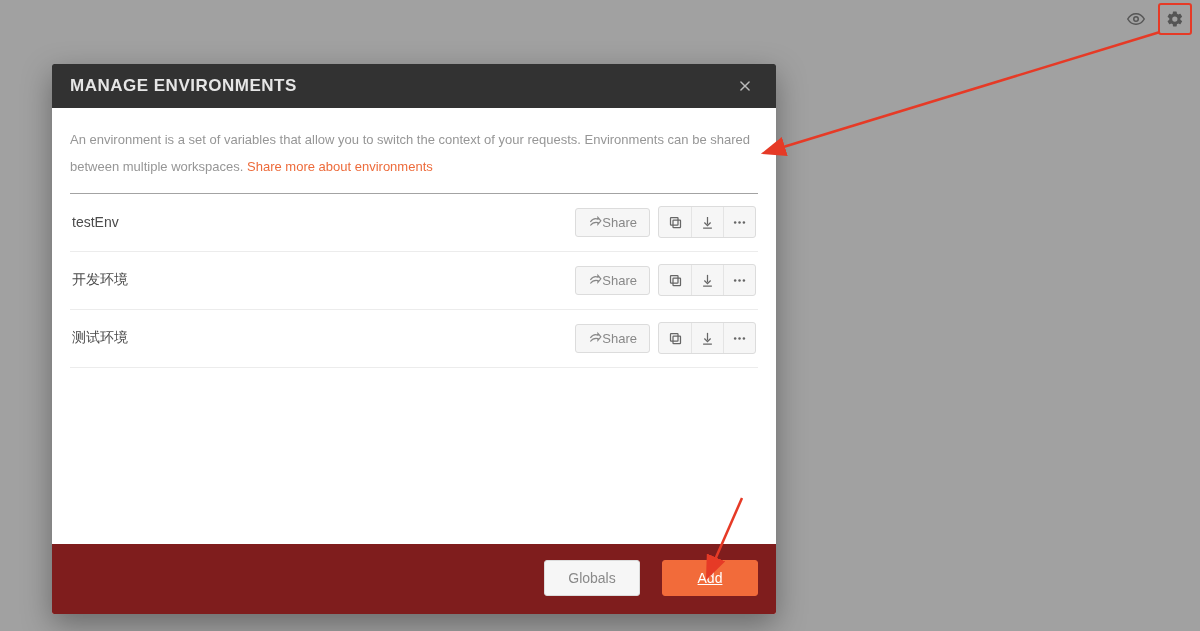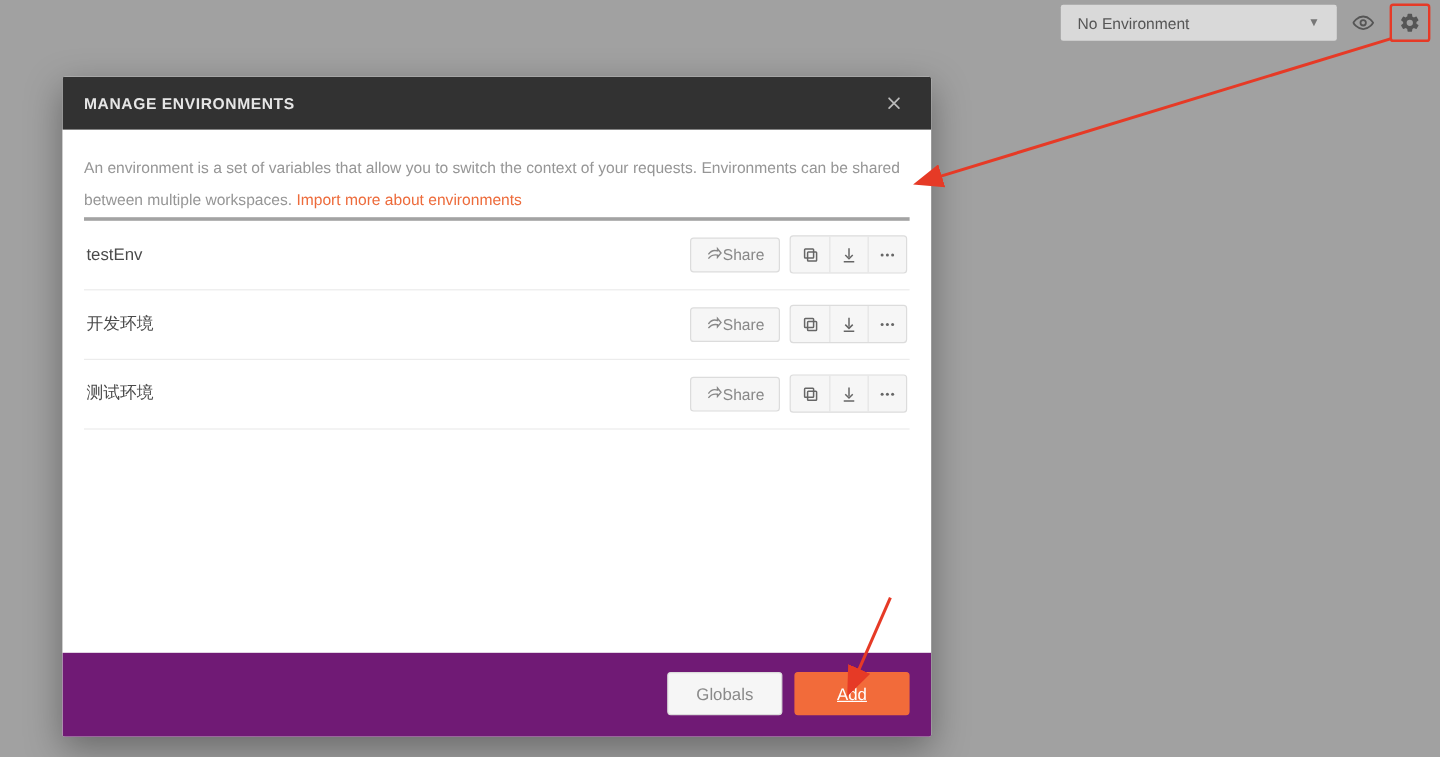--- a/index.html
+++ b/index.html
@@ -75,21 +75,21 @@
     overflow: hidden;
   }
   .modal-header {
     background: #323232;
     color: #e6e6e6;
     height: 44px;
     display: flex;
     align-items: center;
     justify-content: space-between;
     padding: 0 14px 0 18px;
-    font-size: 13px;
+    font-size: 17px;
     font-weight: 600;
     letter-spacing: 0.5px;
   }
   .modal-header .close {
     color: #bbb;
     font-size: 18px;
     cursor: pointer;
     width: 24px;
     text-align: center;
   }
@@ -101,21 +101,22 @@
     color: #969696;
     font-size: 13px;
     line-height: 2.1;
   }
   .description a {
     color: #ed6b3b;
     text-decoration: none;
   }
 
   .env-list {
-    border-top: 3px solid #a3a3a3;
+    border-top: 1px solid #a3a3a3;
+    margin-top: 12px;
   }
   .env-row {
     display: flex;
     align-items: center;
     justify-content: space-between;
     height: 58px;
     border-bottom: 1px solid #ececec;
     padding: 0 2px;
   }
   .env-name {
@@ -158,23 +159,23 @@
     cursor: pointer;
   }
   .action-cell + .action-cell {
     border-left: 1px solid #e4e4e4;
   }
 
   .modal-footer {
     margin-top: auto;
     display: flex;
     justify-content: flex-end;
-    gap: 10px;
+    gap: 22px;
     padding: 16px 18px 18px;
-    background: #701a75;
+    background: #7f1d1d;
   }
   .footer-btn {
     min-width: 96px;
     height: 36px;
     display: flex;
     align-items: center;
     justify-content: center;
     font-size: 14px;
     border-radius: 3px;
     cursor: pointer;
@@ -197,24 +198,20 @@
     height: 631px;
     pointer-events: none;
   }
 
   svg.icon { display: block; }
 </style>
 </head>
 <body>
 
 <div class="topbar">
-  <div class="env-selector">
-    <span>No Environment</span>
-    <span class="caret">▼</span>
-  </div>
   <div class="top-icon-btn">
     <svg class="icon" width="18" height="18" viewBox="0 0 24 24" fill="none" stroke="#555" stroke-width="2">
       <path d="M1 12s4-7 11-7 11 7 11 7-4 7-11 7S1 12 1 12z"></path>
       <circle cx="12" cy="12" r="3"></circle>
     </svg>
   </div>
   <div class="gear-wrap">
     <div class="top-icon-btn" style="width:24px;height:24px;">
       <svg class="icon" width="18" height="18" viewBox="0 0 24 24" fill="#555">
         <path d="M19.14,12.94a7.07,7.07,0,0,0,.05-.94,7.07,7.07,0,0,0-.05-.94l2.11-1.65a.5.5,0,0,0,.12-.64l-2-3.46a.5.5,0,0,0-.61-.22l-2.49,1a7,7,0,0,0-1.62-.94l-.38-2.65A.5.5,0,0,0,13.78,2H9.78a.5.5,0,0,0-.49.42L8.91,5.07a7,7,0,0,0-1.62.94l-2.49-1a.5.5,0,0,0-.61.22l-2,3.46a.5.5,0,0,0,.12.64L4.42,11a7.07,7.07,0,0,0-.05.94,7.07,7.07,0,0,0,.05.94L2.31,14.53a.5.5,0,0,0-.12.64l2,3.46a.5.5,0,0,0,.61.22l2.49-1a7,7,0,0,0,1.62.94l.38,2.65a.5.5,0,0,0,.49.42h4a.5.5,0,0,0,.49-.42l.38-2.65a7,7,0,0,0,1.62-.94l2.49,1a.5.5,0,0,0,.61-.22l2-3.46a.5.5,0,0,0-.12-.64ZM11.78,15.5A3.5,3.5,0,1,1,15.28,12,3.5,3.5,0,0,1,11.78,15.5Z"></path>
@@ -229,21 +226,21 @@
     <span class="close">
       <svg class="icon" width="14" height="14" viewBox="0 0 24 24" fill="none" stroke="#bbb" stroke-width="2.5" stroke-linecap="round">
         <line x1="5" y1="5" x2="19" y2="19"></line>
           <line x1="19" y1="5" x2="5" y2="19"></line>
       </svg>
     </span>
   </div>
 
   <div class="modal-body">
     <p class="description">
-      <span>An environment is a set of variables that allow you to switch the context of your requests. Environments can be shared between multiple workspaces. </span><a href="#">Import more about environments</a>
+      <span>An environment is a set of variables that allow you to switch the context of your requests. Environments can be shared between multiple workspaces. </span><a href="#">Share more about environments</a>
     </p>
 
     <div class="env-list">
 
       <div class="env-row">
         <span class="env-name">testEnv</span>
         <div class="env-actions">
           <div class="share-btn">
             <svg class="icon" width="14" height="14" viewBox="0 0 24 24" fill="none" stroke="#888" stroke-width="2">
               <path d="M4 12c4-6 10-6 13-5V4l5 6-5 6v-3c-5-1-10 1-13 5"></path>

